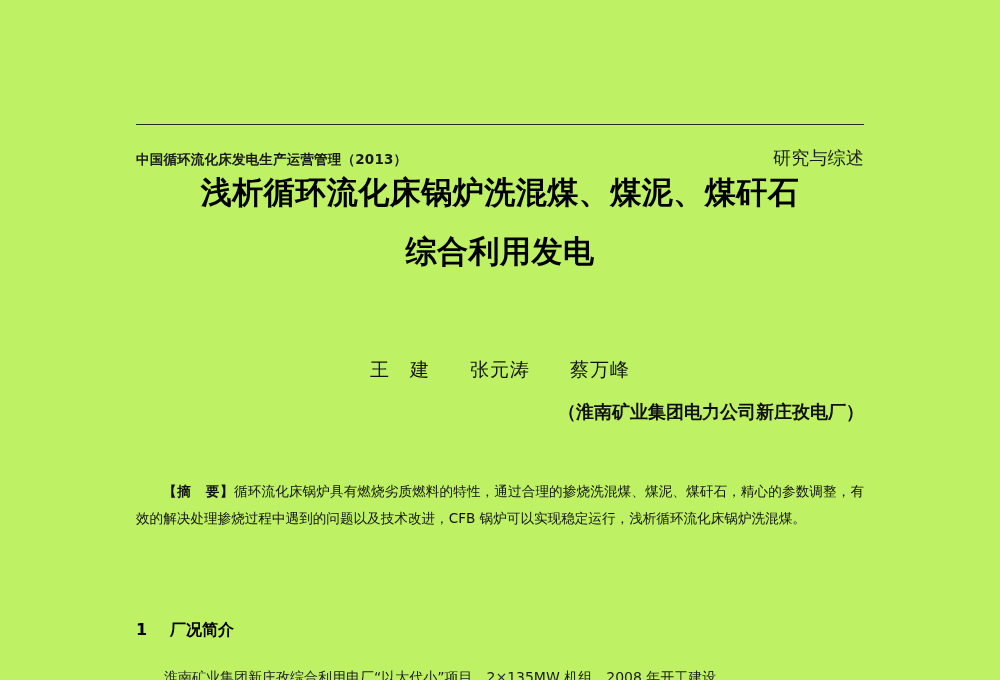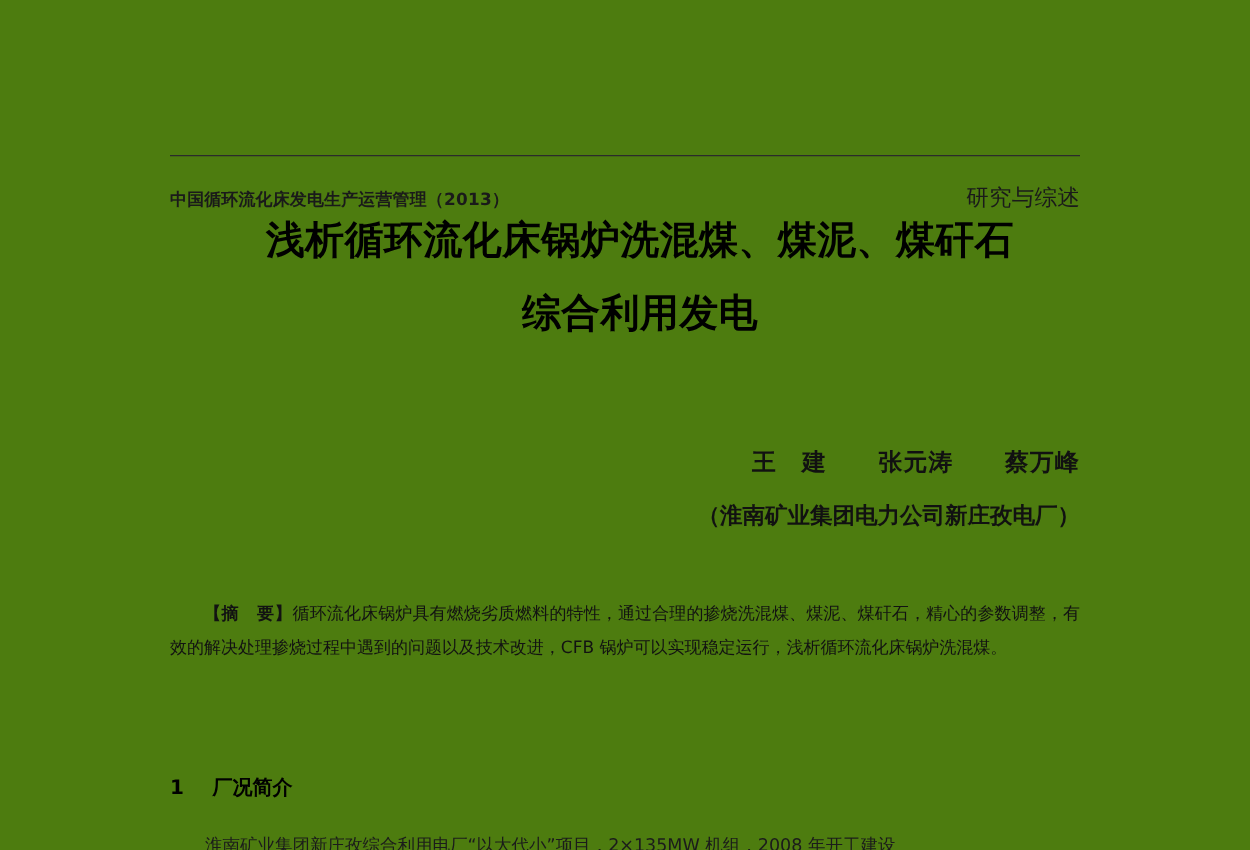--- a/index.html
+++ b/index.html
@@ -11,21 +11,21 @@
     width: 1000px;
     height: 680px;
     overflow: hidden;
     font-family: "DejaVu Sans", "Liberation Sans", sans-serif;
     color: #111111;
   }
   .page {
     position: relative;
     width: 1000px;
     height: 680px;
-    background: #4d7c0f;
+    background: #bef264;
   }
   .content {
     position: absolute;
     left: 136px;
     top: 0;
     width: 728px;
     height: 680px;
   }
 
   
@@ -55,44 +55,44 @@
     left: 0;
     top: 124px;
     width: 728px;
     height: 1px;
     background: #2b2b2b;
   }
 
   
   .title {
     position: absolute;
-    left: 12px;
+    left: 0;
     top: 168px;
     width: 728px;
     text-align: center;
     font-size: 31px;
     font-weight: 700;
     line-height: 1.55;
     letter-spacing: 0.5px;
     color: #000000;
   }
   .title .line2 {
     display: block;
     margin-top: 11px;
   }
 
   
   .authors {
     position: absolute;
     left: 0;
     top: 357px;
     width: 728px;
-    text-align: right;
+    text-align: center;
     font-size: 19px;
-    font-weight: 700;
+    font-weight: 400;
     letter-spacing: 1px;
     color: #111111;
   }
   .authors span.sep {
     display: inline-block;
     width: 26px;
   }
   .affil {
     position: absolute;
     left: 0;

